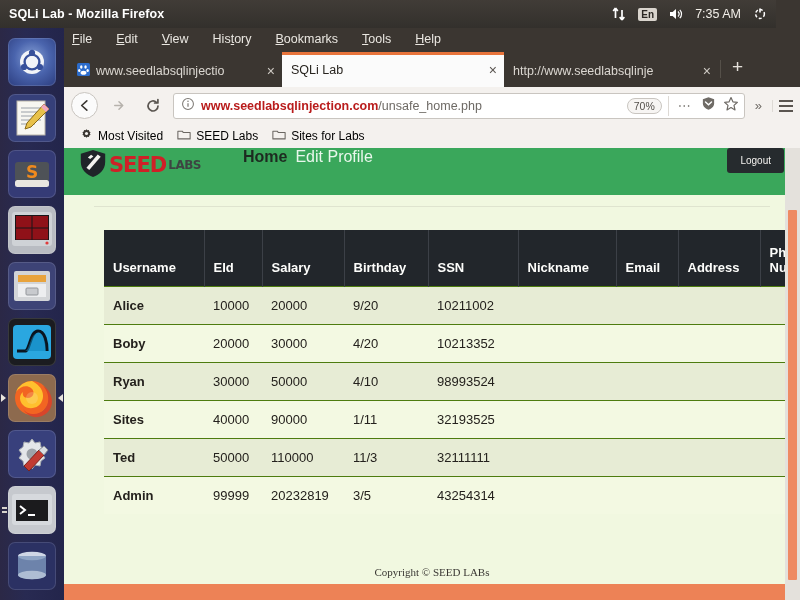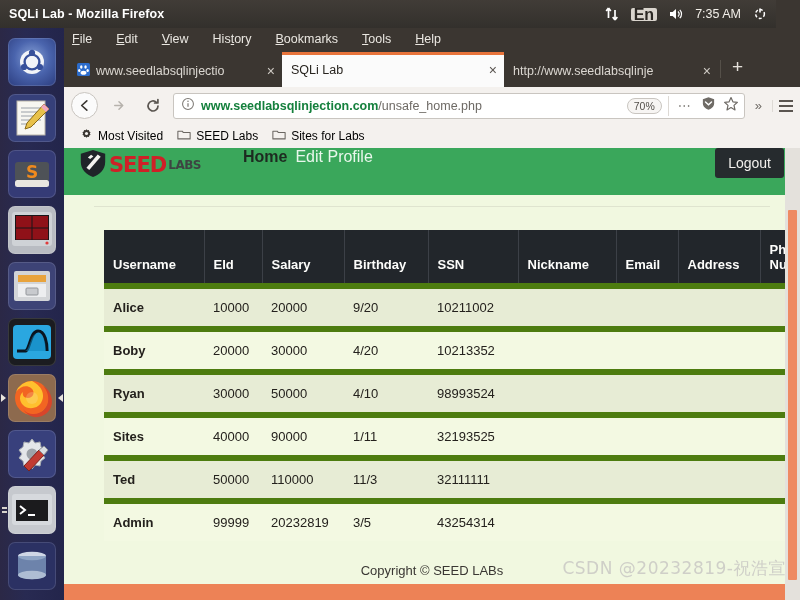--- a/index.html
+++ b/index.html
@@ -15,21 +15,21 @@
   .top-panel {
     position: absolute; top: 0; left: 0; width: 776px; height: 28px;
     background: linear-gradient(#413c37, #33302c);
     display: flex; align-items: center;
     color: #fff; font-size: 12.5px; font-weight: bold;
   }
   .win-title { margin-left: 9px; letter-spacing: .1px; }
   .tray { margin-left: auto; display: flex; align-items: center; gap: 11px; padding-right: 8px; }
   .tray-ic { width: 16px; height: 16px; display: block; }
   .kbd-badge {
-    background: #d9d4cd; color: #2b2723; font-size: 16px; font-weight: bold;
+    background: #d9d4cd; color: #2b2723; font-size: 10px; font-weight: bold;
     border-radius: 2px; padding: 1px 3px 1px 3px; line-height: 11px;
   }
   .clock { font-size: 12.5px; font-weight: normal; color: #f2efe9; }
 
   
   .launcher {
     position: absolute; top: 28px; left: 0; width: 64px; height: 572px;
     background: linear-gradient(90deg, #2b2846 0%, #282a52 40%, #23254b 100%);
     padding-top: 6px;
   }
@@ -66,21 +66,21 @@
 
   .navbar { height: 37px; background: #f4f1ee; display: flex; align-items: center; gap: 7px; padding: 0 7px; }
   .nav-btn { width: 27px; height: 27px; display: flex; align-items: center; justify-content: center; color: #5a5550; }
   .nav-btn.back { border: 1px solid #c9c5c0; border-radius: 50%; background: #fbfbfb; color: #3a3631; }
   .nav-btn.fwd { color: #b6b2ac; }
   .urlbar {
     flex: 1; height: 26px; background: #fff; border: 1px solid #c9c5c0; border-radius: 3px;
     display: flex; align-items: center; padding: 0 5px 0 7px; gap: 6px; overflow: hidden;
   }
   .url-txt { flex: 1; font-size: 12.5px; color: #6e6a65; white-space: nowrap; overflow: hidden; }
-  .url-txt b { color: #15803d; font-weight: bold; }
+  .url-txt b { color: #b91c1c; font-weight: bold; }
   .zoom-badge { font-size: 10.5px; color: #54504b; border: 1px solid #c9c5c0; border-radius: 9px; padding: 1px 6px; background: #f7f5f3; }
   .url-actions { display: flex; align-items: center; gap: 7px; padding-left: 6px; border-left: 1px solid #ddd9d4; }
   .ovf { color: #6e6a65; font-size: 13px; padding: 0 3px; }
   .burger { display: flex; flex-direction: column; gap: 3px; padding-left: 6px; border-left: 1px solid #ddd9d4; }
   .burger i { width: 14px; height: 2px; background: #5a5550; display: block; }
 
   .bkbar { height: 24px; background: #f4f1ee; display: flex; align-items: center; gap: 14px; padding-left: 16px; }
   .bk { display: flex; align-items: center; gap: 5px; font-size: 12px; color: #000000; }
 
   
@@ -88,39 +88,39 @@
   .seednav { height: 47px; background: #3aa75b; display: flex; align-items: flex-start; padding: 0 16px 0 14px; }
   .logo { display: flex; align-items: center; gap: 1px; }
   .logo-word { font-size: 21px; font-weight: bold; letter-spacing: -1px; color: #cf2027;
      font-family: "DejaVu Sans", sans-serif; }
   .logo-labs { font-size: 12px; font-weight: bold; color: #3d4442; letter-spacing: -.5px; margin-left: 1px;
      font-family: "DejaVu Sans", sans-serif; }
   .navlinks { display: flex; align-items: center; gap: 8px; margin-left: 42px; }
   .navlink { font-size: 16px; color: #e9f7ec; }
   .navlink.active { font-weight: bold; color: #1d2a20; }
   .logout {
-    margin-left: auto; background: #262b2e; color: #f3f1ee; font-size: 14px;
+    margin-left: auto; background: #262b2e; color: #f3f1ee; font-size: 10px;
     padding: 7px 13px; border-radius: 3px;
   }
   .hr { margin: 11px 30px 0 30px; height: 1px; background: #dfe4cf; }
 
   .tblwrap { margin: 23px 0 0 40px; width: 700px; }
   table { border-collapse: collapse; width: 700px; table-layout: fixed; font-size: 13px; }
   thead th {
     background: #22262b; color: #fdfdfb; text-align: left; font-weight: bold;
     padding: 11px 9px; vertical-align: bottom; height: 56px;
     border-right: 1px solid #3c4047;
   }
-  tbody td { padding: 11px 9px; color: #24211d; border-top: 6px solid #4d7c0f; }
+  tbody td { padding: 11px 9px; color: #24211d; border-top: 1px solid #4d7c0f; }
   tbody td.uname { font-weight: bold; }
   tbody tr.odd td { background: #e7ecd5; }
   tbody tr.even td { background: #f3f9e2; }
 
   .footer { position: absolute; left: 0; right: 0; bottom: 22px; text-align: center;
-    font-size: 13px; color: #3a3733; }
+    font-size: 11px; color: #3a3733; font-family: Liberation Serif, serif; }
   .botbar { position: absolute; left: 0; right: 0; bottom: 0; height: 16px; background: #ed8256; }
   .watermark { position: absolute; right: 14px; bottom: 20px; font-size: 17px; color: #cfcfc8;
      letter-spacing: .5px; font-family: "DejaVu Sans", sans-serif; }
 
   .pg-scroll { position: absolute; right: 3px; top: 62px; width: 9px; height: 370px;
      background: #ee8a63; border-radius: 1px; }
   .pg-scrolltrack { position: absolute; right: 0; top: 0; width: 15px; height: 452px; background: #e4e1dc; }
 </style>
 </head>
 <body>
@@ -489,21 +489,20 @@
                 <td></td>
                 <td></td>
                 <td></td>
                 <td></td>
               </tr>
             </tbody>
         </table>
       </div>
 
       <div class="footer">Copyright © SEED LABs</div>
-      <div class="watermark">CSDN @20232819-祝浩宣</div>
       <div class="botbar"></div>
 
       <div class="pg-scrolltrack"></div>
       <div class="pg-scroll"></div>
 
     </div>
   </div>
 </div>
 
 </body></html>

